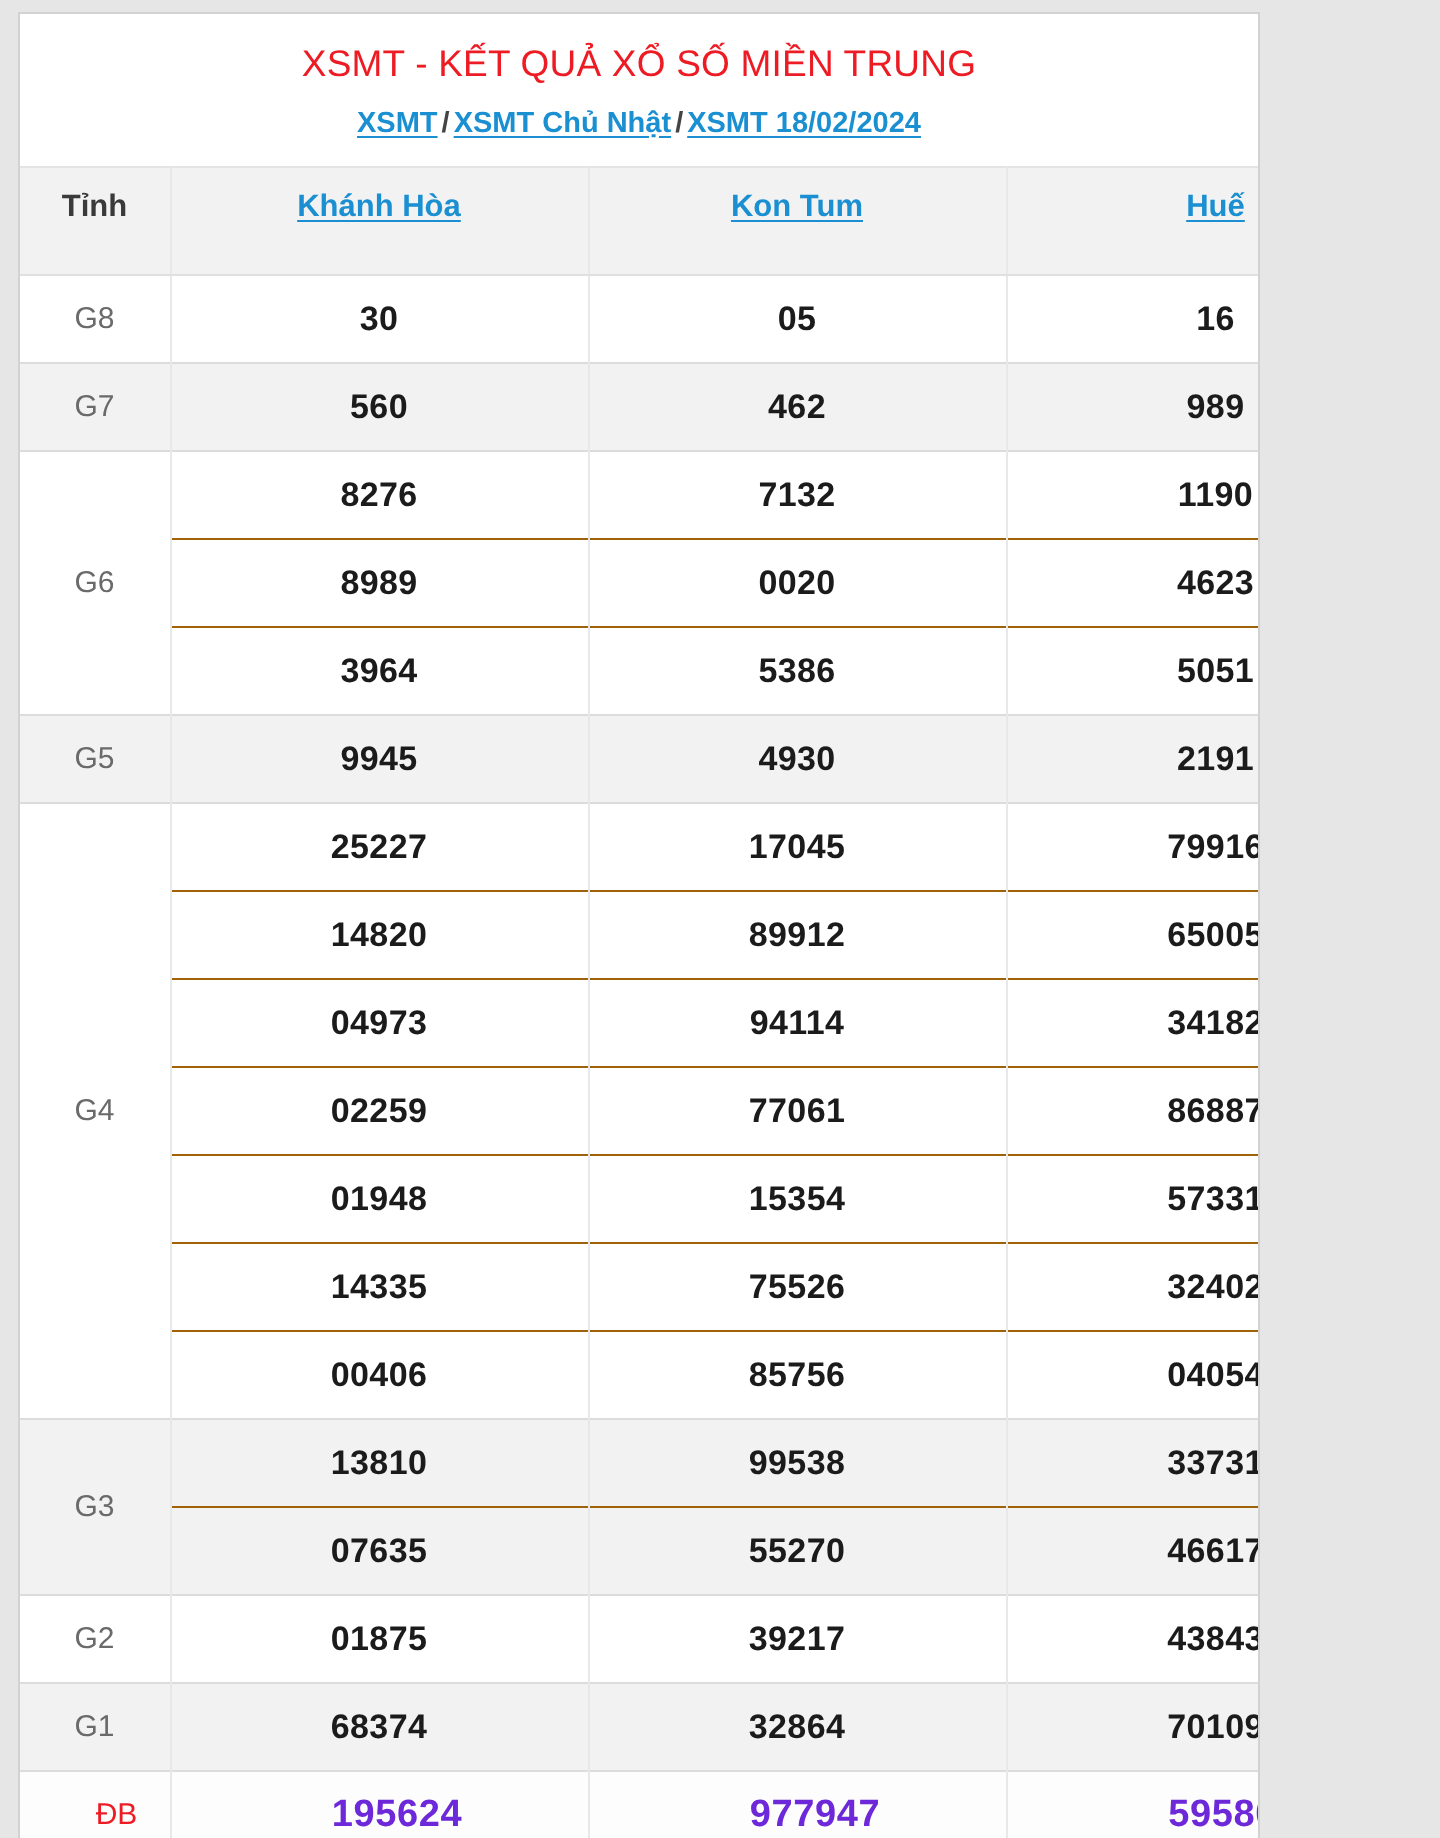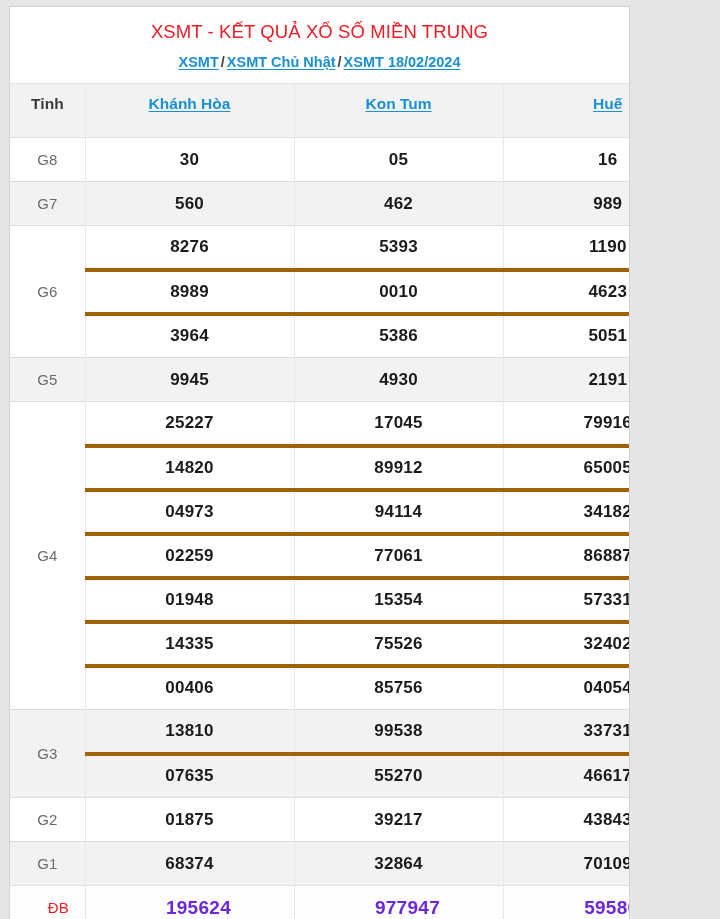--- a/index.html
+++ b/index.html
@@ -128,21 +128,21 @@
     padding: 10px 4px;
     height: 44px;
     letter-spacing: 0.2px;
   }
 
   
   tr.shade td { background: #f2f2f2; }
   tr.plain td { background: #ffffff; }
 
   
-  tr.inner td.num { border-top: 4px solid #a16207; }
+  tr.inner td.num { border-top: 1px solid #a16207; }
   tr.grouptop td { border-top: 1px solid #dcdcdc; }
 
   
   tr.special td {
     background: #fdfdfd;
     border-top: 1px solid #dcdcdc;
     padding-left: 22px;
   }
   tr.special td.glabel { color: #ed1c24; font-weight: normal; }
   tr.special td.num {
@@ -189,26 +189,26 @@
           </tr>
           <tr class="shade grouptop">
             <td class="glabel" rowspan="1">G7</td>
             <td class="num">560</td>
             <td class="num">462</td>
             <td class="num">989</td>
           </tr>
           <tr class="plain grouptop">
             <td class="glabel" rowspan="3">G6</td>
             <td class="num">8276</td>
-            <td class="num">5393</td>
+            <td class="num">7132</td>
             <td class="num">1190</td>
           </tr>
           <tr class="plain inner">
             <td class="num">8989</td>
-            <td class="num">0010</td>
+            <td class="num">0020</td>
             <td class="num">4623</td>
           </tr>
           <tr class="plain inner">
             <td class="num">3964</td>
             <td class="num">5386</td>
             <td class="num">5051</td>
           </tr>
           <tr class="shade grouptop">
             <td class="glabel" rowspan="1">G5</td>
             <td class="num">9945</td>

